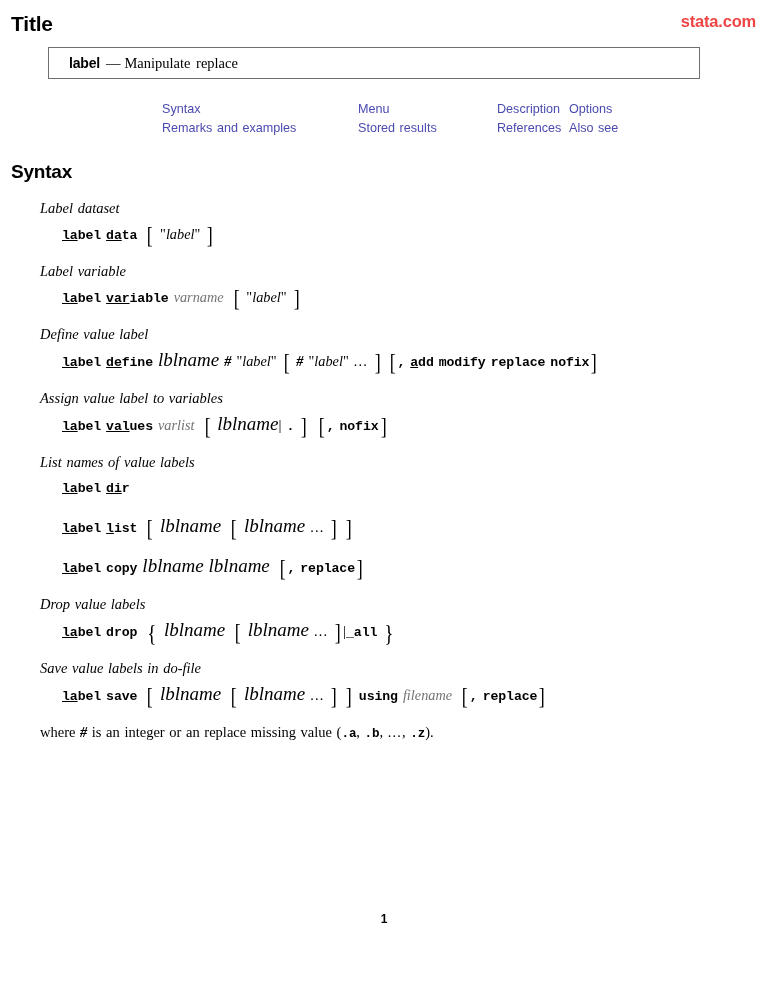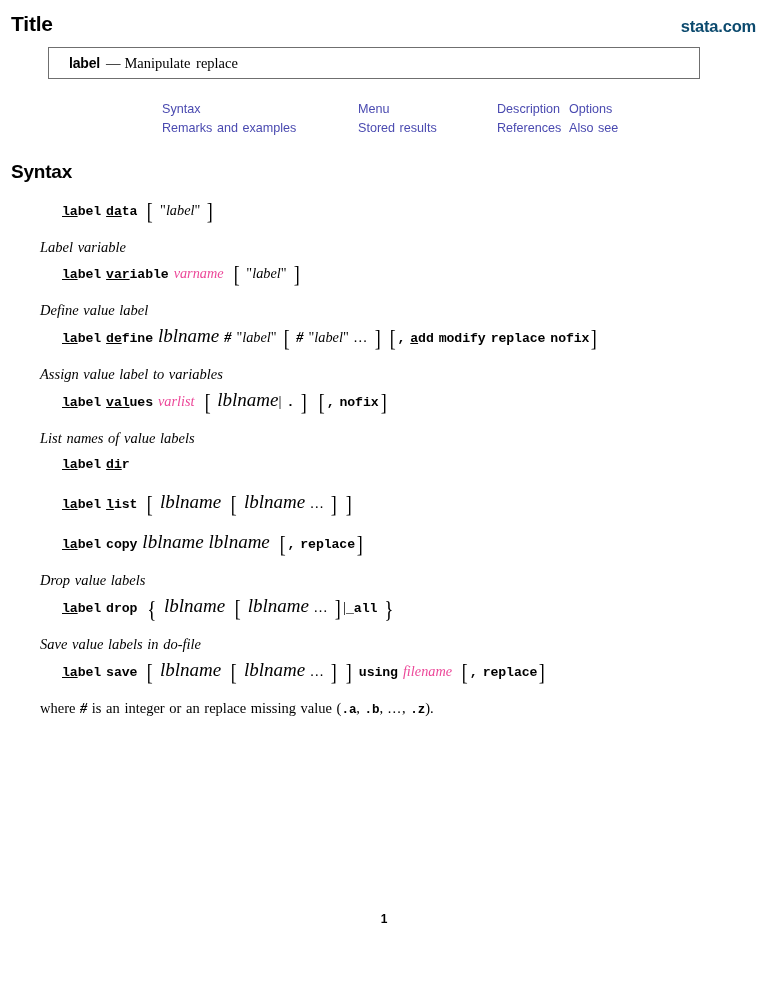--- a/index.html
+++ b/index.html
@@ -21,37 +21,37 @@
     position: relative;
     width: 768px;
     height: 994px;
     box-sizing: border-box;
     padding: 0 40px;
   }
 
   
   .header-row {
     display: flex;
-    align-items: flex-end;
+    align-items: flex-start;
     justify-content: space-between;
     padding-top: 12px;
     margin: 0 -28px 0 -29px;
   }
   .doc-title {
     font-family: "Liberation Sans", "DejaVu Sans", sans-serif;
     font-weight: bold;
     font-size: 21px;
     letter-spacing: -0.2px;
     color: #000;
   }
   .stata-link {
     font-family: "Liberation Sans", "DejaVu Sans", sans-serif;
     font-weight: bold;
     font-size: 16.5px;
-    color: #0c4a6e;
+    color: #ef4444;
     text-decoration: none;
     letter-spacing: -0.2px;
   }
 
   
   .title-box {
     margin: 11px 28px 0 8px;
     border: 1px solid #6f6f6f;
     height: 32px;
     display: flex;
@@ -131,21 +131,21 @@
 
   .arg {
     font-family: "Liberation Serif", "DejaVu Serif", serif;
     font-style: italic;
     font-size: 19px;
   }
   .argblue {
     font-family: "Liberation Serif", "DejaVu Serif", serif;
     font-style: italic;
     font-size: 14.3px;
-    color: #ec4899;
+    color: #737373;
   }
   .lit {
     font-family: "Liberation Serif", "DejaVu Serif", serif;
     font-size: 14.3px;
   }
   .hash {
     font-family: "Liberation Serif", "DejaVu Serif", serif;
     font-weight: bold;
     font-style: italic;
     font-size: 14.3px;
@@ -228,20 +228,21 @@
     <a href="#">Options</a>
     <a href="#">Remarks and examples</a>
     <a href="#">Stored results</a>
     <a href="#">References</a>
     <a href="#">Also see</a>
   </div>
 
   <h2 class="section">Syntax</h2>
 
   <div class="syn-block">
+    <div class="syn-head">Label dataset</div>
     <div class="syn-cmd">
       <span class="mono"><u>la</u><span>bel</span></span><span class="sp"></span><span class="mono"><u>da</u><span>ta</span></span><span class="sp-wide"></span><span class="br">[</span><span class="sp"></span><span class="lit"><span class="lit">"</span><i>label</i><span class="lit">"</span></span><span class="sp"></span><span class="br">]</span>
     </div>
   </div>
 
   <div class="syn-block">
     <div class="syn-head">Label variable</div>
     <div class="syn-cmd">
       <span class="mono"><u>la</u><span>bel</span></span><span class="sp"></span><span class="mono"><u>var</u><span>iable</span></span><span class="sp"></span><span class="argblue">varname</span><span class="sp-wide"></span><span class="br">[</span><span class="sp"></span><span class="lit">"<i>label</i>"</span><span class="sp"></span><span class="br">]</span>
     </div>

